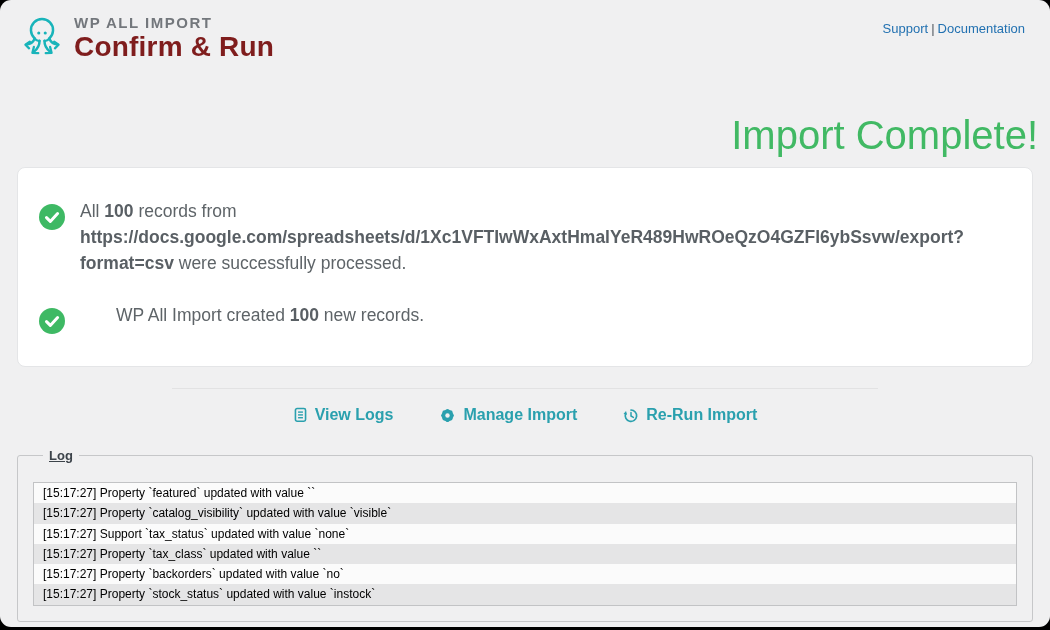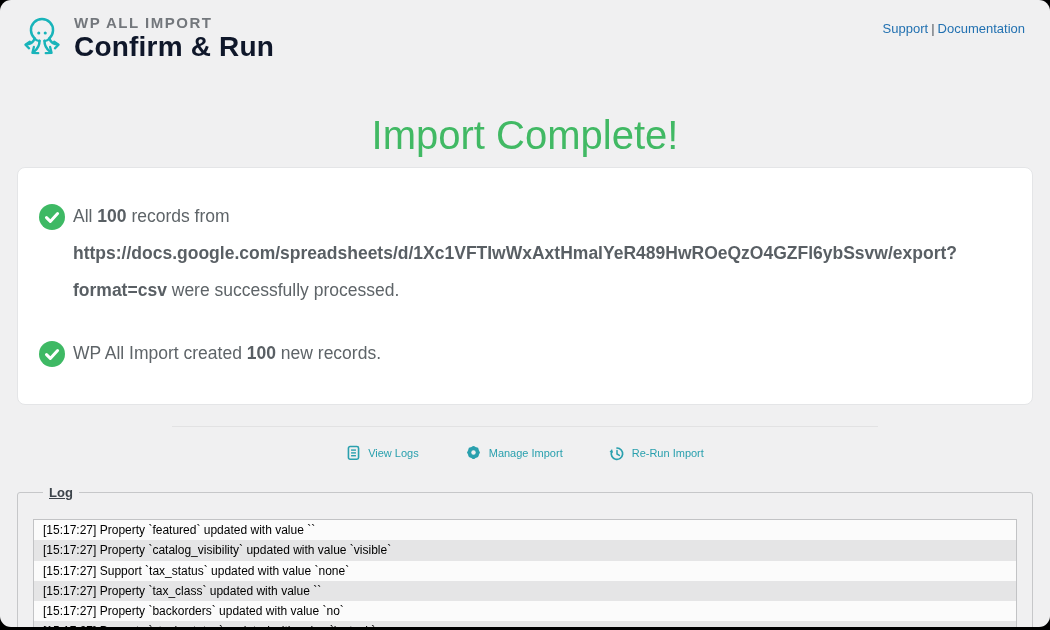--- a/index.html
+++ b/index.html
@@ -10,41 +10,41 @@
     background: #f0f0f1;
     border-radius: 11px;
     overflow: hidden;
   }
   
   .header { position: relative; padding: 13px 24px 0 17px; height: 62px; }
   .brand { display: flex; align-items: center; }
   .logo { width: 50px; height: 50px; flex: 0 0 auto; }
   .brand-text { margin-left: 7px; display: flex; flex-direction: column; justify-content: flex-end; }
   .brand-name { font-size: 15px; font-weight: 600; letter-spacing: 1.5px; color: #73777c; line-height: 17px; }
-  .page-name { font-size: 28px; font-weight: 700; color: #0f172a; line-height: 32px; letter-spacing: 0.2px; }
+  .page-name { font-size: 28px; font-weight: 700; color: #7f1d1d; line-height: 32px; letter-spacing: 0.2px; }
   .top-nav { position: absolute; top: 21px; right: 25px; font-size: 13px; }
   .top-nav a { color: #2271b1; text-decoration: none; cursor: pointer; text-align: center; }
   .top-nav .sep { color: #50575e; padding: 0 3px; }
   
-  .page-title { margin: 50px 12px 8px; text-align: center; font-size: 40px; font-weight: 500; color: #41b964; line-height: 47px; }
+  .page-title { margin: 50px 12px 8px; text-align: right; font-size: 40px; font-weight: 500; color: #41b964; line-height: 47px; }
   
   .card {
     margin: 0 17px; background: #fff; border: 1px solid #e4e5e7; border-radius: 8px;
     padding: 30px 30px 32px 21px;
   }
   .msg-row { display: flex; align-items: flex-start; }
-  .msg-row + .msg-row { margin-top: 26px; }
+  .msg-row + .msg-row { margin-top: 26px; gap: 36px; }
   .check-circle { width: 26px; height: 26px; flex: 0 0 auto; margin-top: 6px; }
-  .msg-text { margin-left: 8px; font-size: 17.5px; line-height: 37px; color: #5e6468; max-width: 915px; }
+  .msg-text { margin-left: 15px; font-size: 17.5px; line-height: 26px; color: #5e6468; max-width: 915px; }
   .msg-text .b { font-weight: 700; color: #595f64; }
   .msg-text .url { overflow-wrap: break-word; }
   
   .divider { margin: 21px auto 0; width: 706px; border-top: 1px solid #e2e2e3; }
   .actions { margin-top: 17px; display: flex; justify-content: center; align-items: center; gap: 46px; }
-  .action-link { display: flex; align-items: center; gap: 7px; color: #2aa0ae; font-size: 11px; font-weight: 400; text-decoration: none; cursor: pointer; }
+  .action-link { display: flex; align-items: center; gap: 7px; color: #2aa0ae; font-size: 16px; font-weight: 700; text-decoration: none; cursor: pointer; }
   .action-link svg { display: block; }
   
   fieldset.log {
     margin: 24px 17px 0; border: 1px solid #c6c7c9; border-radius: 3px;
     padding: 19px 15px 15px;
   }
   fieldset.log legend { margin-left: 10px; padding: 0 6px; font-size: 13px; font-weight: 700; color: #3c434a; text-decoration: underline; }
   .log-box { border: 1px solid #c2c3c5; background: #fbfbfb; overflow: hidden; }
   .log-row { height: 20.3px; line-height: 20.3px; padding: 0 9px; font-size: 12px; color: #000000; white-space: nowrap; overflow: hidden; }
   .log-row:nth-child(even) { background: #e5e5e6; }

